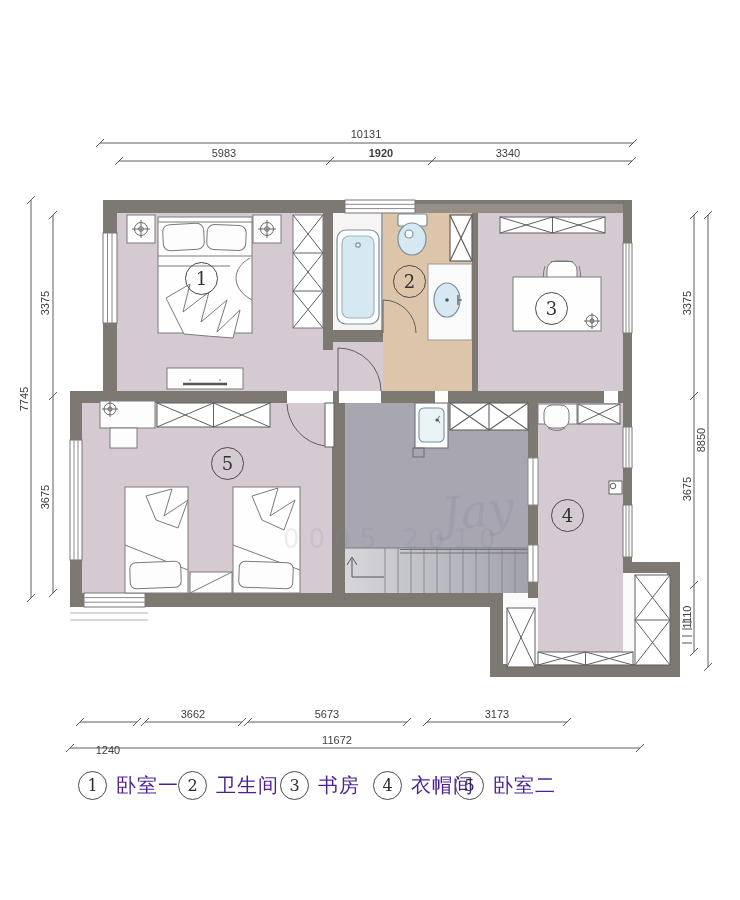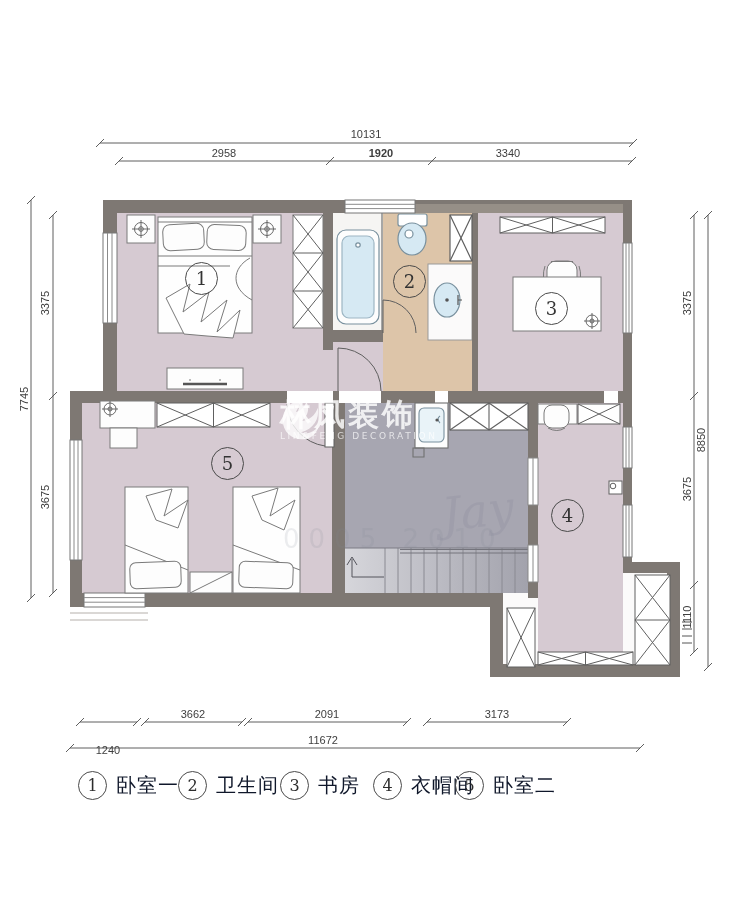--- a/index.html
+++ b/index.html
@@ -9,21 +9,21 @@
   .dim{position:absolute;width:64px;text-align:center;font-size:11px;color:#3e3e3e;
        font-family:"Liberation Sans",sans-serif;letter-spacing:0px;line-height:12px;}
   .dim.v{transform:rotate(-90deg);}
   .badge{position:absolute;width:31px;height:31px;border:1.3px solid #4a4a4a;border-radius:50%;
          display:flex;align-items:center;justify-content:center;
          font-family:"DejaVu Serif","Liberation Serif",serif;font-size:18px;color:#333;}
   .legend-item{position:absolute;top:771px;height:28px;display:flex;align-items:center;gap:9px;}
   .legend-circle{width:27px;height:27px;border:1.4px solid #4a4a4a;border-radius:50%;
          display:flex;align-items:center;justify-content:center;
          font-family:"DejaVu Serif","Liberation Serif",serif;font-size:16px;color:#2c2c2c;}
-  .legend-label{font-family:Liberation Sans, sans-serif;font-size:20px;color:#0f172a;
+  .legend-label{font-family:Liberation Sans, sans-serif;font-size:20px;color:#4c1d95;
          letter-spacing:1px;white-space:nowrap;}
   #watermark{position:absolute;left:280px;top:398px;display:flex;align-items:flex-start;gap:4px;
          pointer-events:none;}
   #wm-text{display:flex;flex-direction:column;}
   #wm-title{font-family:"DejaVu Sans",sans-serif;font-weight:bold;font-size:31px;line-height:33px;
          color:rgba(255,255,255,0.82);letter-spacing:3px;white-space:nowrap;}
   #wm-sub{font-family:"DejaVu Sans",sans-serif;font-size:9px;color:rgba(255,255,255,0.70);
          letter-spacing:2.6px;margin-top:0px;white-space:nowrap;}
   .faint{position:absolute;pointer-events:none;white-space:nowrap;}
   #faint-script{left:442px;top:484px;font-family:"DejaVu Serif",serif;font-style:italic;
@@ -322,51 +322,42 @@
     <path d="M708,215 V667"></path>
         <path d="M704,219 L712,211 M704,671 L712,663"></path>
     <path d="M80,722 H137 M145,722 H242 M248,722 H407 M427,722 H567"></path>
     <path d="M76,726 L84,718 M133,726 L141,718 M141,726 L149,718 M238,726 L246,718 M244,726 L252,718 M403,726 L411,718 M423,726 L431,718 M563,726 L571,718"></path>
     <path d="M70,748 H640"></path>
         <path d="M66,752 L74,744 M636,752 L644,744"></path>
   </g>
 </svg>
 
 <span class="dim" style="left:334px;top:128px;">10131</span>
-<span class="dim" style="left:192px;top:147px;">2958</span>
+<span class="dim" style="left:192px;top:147px;">5983</span>
 <span class="dim" style="left:349px;top:147px;font-weight:bold;">1920</span>
 <span class="dim" style="left:476px;top:147px;">3340</span>
 <span class="dim v" style="left:-8px;top:393px;">7745</span>
 <span class="dim v" style="left:13px;top:297px;">3375</span>
 <span class="dim v" style="left:13px;top:491px;">3675</span>
 <span class="dim v" style="left:655px;top:297px;">3375</span>
 <span class="dim v" style="left:669px;top:434px;">8850</span>
 <span class="dim v" style="left:655px;top:483px;">3675</span>
 <span class="dim v" style="left:655px;top:611px;">1110</span>
 <span class="dim" style="left:76px;top:708px;margin-top:36px;">1240</span>
 <span class="dim" style="left:161px;top:708px;">3662</span>
-<span class="dim" style="left:295px;top:708px;">2091</span>
+<span class="dim" style="left:295px;top:708px;">5673</span>
 <span class="dim" style="left:465px;top:708px;">3173</span>
-<span class="dim" style="left:291px;top:734px;">11672</span>
+<span class="dim" style="left:305px;top:734px;">11672</span>
 
 <div class="badge" style="left:185px;top:262px;">1</div>
 <div class="badge" style="left:393px;top:265px;">2</div>
 <div class="badge" style="left:535px;top:292px;">3</div>
 <div class="badge" style="left:551px;top:499px;">4</div>
 <div class="badge" style="left:211px;top:447px;">5</div>
 
-<div id="watermark">
-  <svg width="44" height="44" viewBox="0 0 50 50">
-    <path d="M25,3 C12,3 3,13 3,25 c0,13 10,22 22,22 10,0 17,-7 19,-15 -6,7 -14,10 -20,7 14,-4 21,-15 19,-28 -3,9 -10,14 -18,15 7,-6 9,-14 5,-22 -2,7 -7,11 -12,12 3,-5 5,-11 7,-16z" fill="rgba(255,255,255,0.78)"></path>
-  </svg>
-  <div id="wm-text">
-    <span id="wm-title">林凤装饰</span>
-    <span id="wm-sub">LIN&amp;FENG DECORATION</span>
-  </div>
-</div>
 <span class="faint" id="faint-script">Jay</span>
 <span class="faint" id="faint-numbers">0005 2010</span>
 
 <div>
   <div class="legend-item" style="left:78px;">
     <span class="legend-circle">1</span>
     <span class="legend-label">卧室一</span>
   </div>
   <div class="legend-item" style="left:178px;">
     <span class="legend-circle">2</span>

